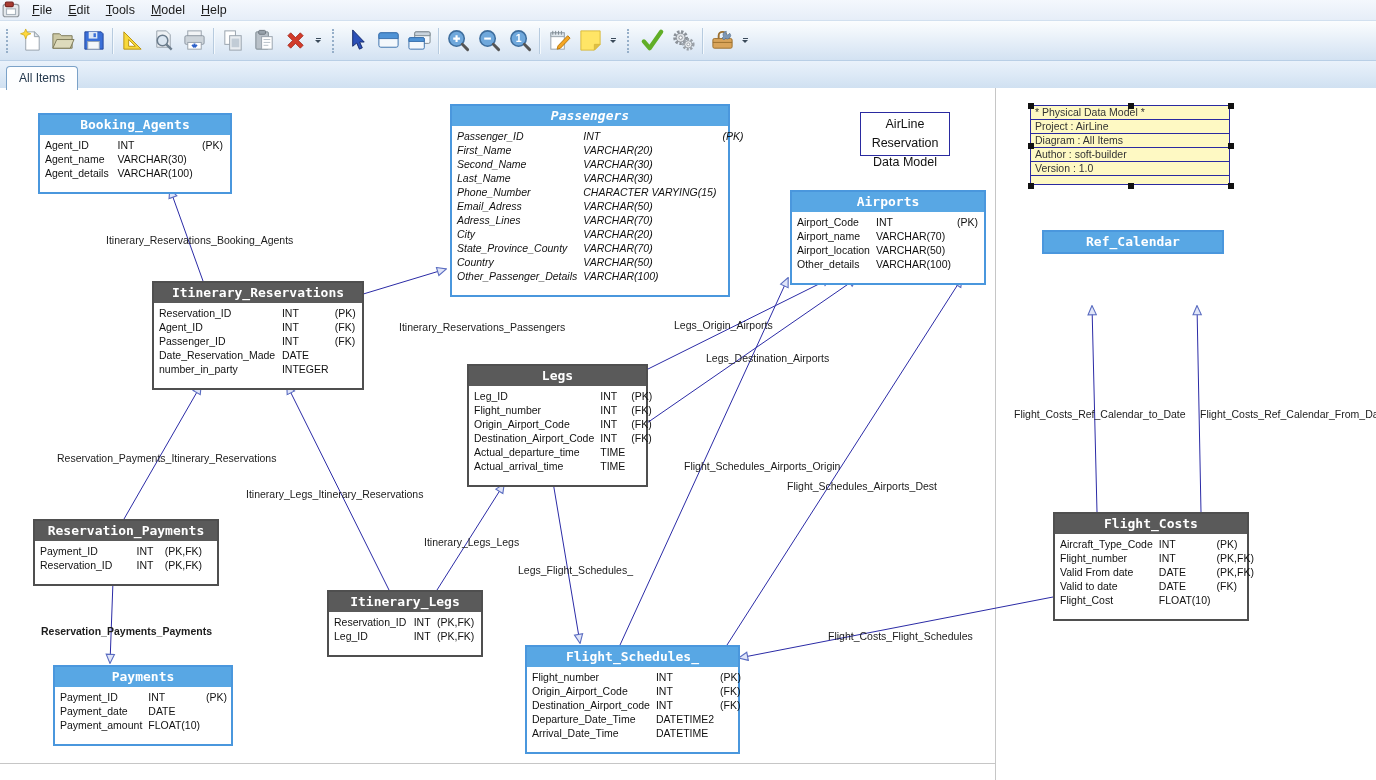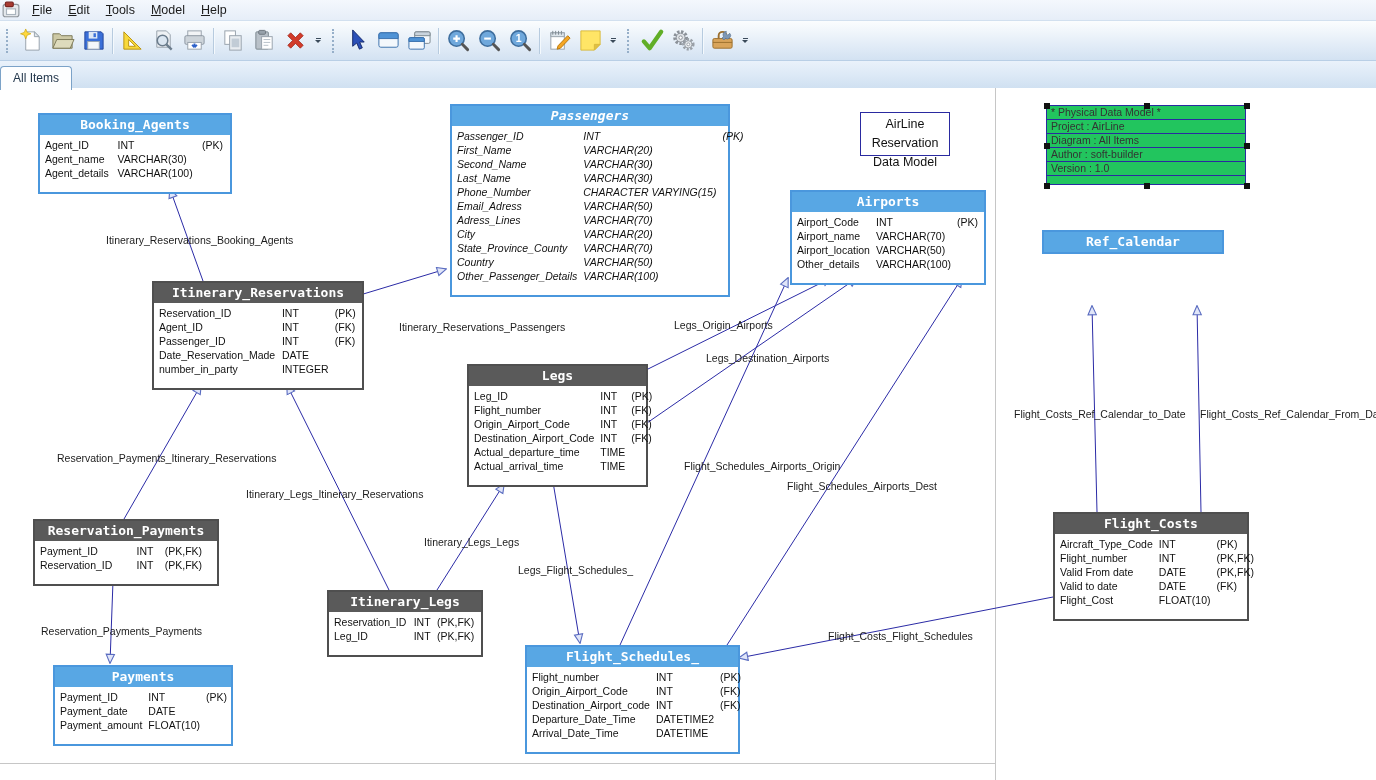--- a/index.html
+++ b/index.html
@@ -19,21 +19,21 @@
   .tgroup{display:flex;align-items:center;height:34px;padding:0 4px 0 2px;}
   .grip{width:4px;height:24px;border-left:2px dotted #96afc9;margin:0 4px 0 2px;}
   .tbtn{width:31px;height:31px;display:flex;align-items:center;justify-content:center;border-radius:3px;}
   .tbtn svg{width:25px;height:25px;}
   .tsep{width:1px;height:26px;background:#b7cbdf;border-right:1px solid #f4f9fd;margin:0 3px;}
   .toverflow{width:12px;height:26px;display:flex;flex-direction:column;align-items:center;justify-content:center;margin-left:1px;}
   .odash{width:5px;height:1px;background:#3a4a5a;margin-bottom:1px;}
   .oarrow{width:0;height:0;border-left:3px solid transparent;border-right:3px solid transparent;border-top:3px solid #3a4a5a;}
 
   .tabstrip{height:28px;background:linear-gradient(#eaf2fb,#cfe0f1);
-            border-bottom:1px solid #a3c0dc;display:flex;align-items:flex-end;padding-left:0;position:relative;}
+            border-bottom:1px solid #a3c0dc;display:flex;align-items:flex-end;padding-left:6px;position:relative;}
   .tab{background:#fdfeff;border:1px solid #7ba2c8;border-bottom:none;border-radius:4px 4px 0 0;
        padding:4px 12px 5px;font-size:12px;color:#23374c;margin-bottom:-1px;position:relative;z-index:2;}
 
   
   .canvas{position:absolute;left:0;top:88px;width:1376px;height:692px;background:#fff;}
   #edge-layer{position:absolute;left:0;top:0;width:1376px;height:692px;}
   .vbreak{position:absolute;left:995px;top:0;height:692px;width:0;border-left:1px solid #c6c6c6;}
   .hbreak{position:absolute;left:0;top:675px;width:995px;height:0;border-top:1px solid #c6c6c6;}
 
   .etable{position:absolute;background:#fff;}
@@ -46,21 +46,21 @@
   .ebody{display:table;width:calc(100% - 10px);margin:3px 5px 12px;border-collapse:collapse;}
   .erow{display:table-row;}
   .cname,.ctype,.ckey{display:table-cell;font-size:10.5px;line-height:14px;
         color:#111;white-space:nowrap;padding-right:6px;}
   .ckey{padding-right:1px;}
 
   .elabel{position:absolute;font-size:10.5px;color:#1c1c1c;white-space:nowrap;}
 
   .note{position:absolute;border:1px solid #2a2aa0;background:#fff;
         font-size:12.5px;color:#111;text-align:center;line-height:1.5;padding-top:2px;box-sizing:border-box;}
-  .stamp{position:absolute;border:1px solid #2a2aa0;background:#22c55e;box-sizing:border-box;margin-left:16px;}
+  .stamp{position:absolute;border:1px solid #2a2aa0;background:#fef9c3;box-sizing:border-box;}
   .srow{height:13px;line-height:13px;font-size:10.5px;color:#333;
         border-bottom:1px solid #2a2aa0;padding-left:4px;white-space:nowrap;overflow:hidden;}
   .handle{position:absolute;width:6px;height:6px;background:#111;}
 </style>
 </head>
 <body>
 
 <div class="menubar">
   <span class="appicon">
     <svg viewBox="0 0 16 16">
@@ -316,21 +316,21 @@
       <span class="elabel" style="left: 106px; top: 146px;">Itinerary_Reservations_Booking_Agents</span>
       <span class="elabel" style="left: 399px; top: 233px;">Itinerary_Reservations_Passengers</span>
       <span class="elabel" style="left: 674px; top: 231px;">Legs_Origin_Airports</span>
       <span class="elabel" style="left: 706px; top: 264px;">Legs_Destination_Airports</span>
       <span class="elabel" style="left: 684px; top: 372px;">Flight_Schedules_Airports_Origin</span>
       <span class="elabel" style="left: 787px; top: 392px;">Flight_Schedules_Airports_Dest</span>
       <span class="elabel" style="left: 57px; top: 364px;">Reservation_Payments_Itinerary_Reservations</span>
       <span class="elabel" style="left: 246px; top: 400px;">Itinerary_Legs_Itinerary_Reservations</span>
       <span class="elabel" style="left: 424px; top: 448px;">Itinerary_Legs_Legs</span>
       <span class="elabel" style="left: 518px; top: 476px;">Legs_Flight_Schedules_</span>
-      <span class="elabel" style="left: 41px; top: 537px;">Reservation_Payments_Payments</span>
+      <span class="elabel" style="left: 41px; top: 537px; font-weight: bold;">Reservation_Payments_Payments</span>
       <span class="elabel" style="left: 828px; top: 542px;">Flight_Costs_Flight_Schedules</span>
       <span class="elabel" style="left: 1014px; top: 320px;">Flight_Costs_Ref_Calendar_to_Date</span>
       <span class="elabel" style="left: 1200px; top: 320px;">Flight_Costs_Ref_Calendar_From_Date</span>
     </div>
   <div id="tables-layer">
       <div class="etable blue" style="left: 38px; top: 25px; width: 190px;">
         <div class="ehead">Booking_Agents</div>
         <div class="ebody">
           <div class="erow">
             <span class="cname">Agent_ID</span>

